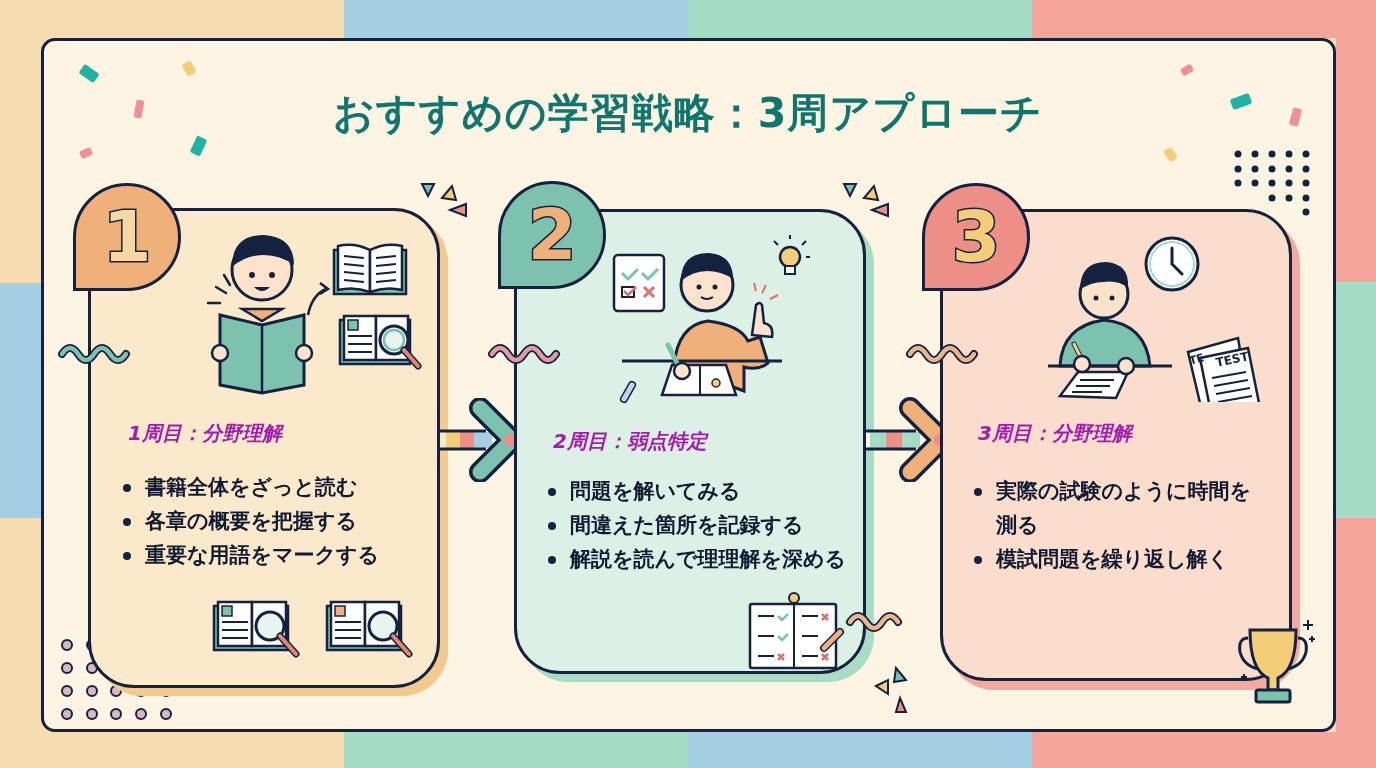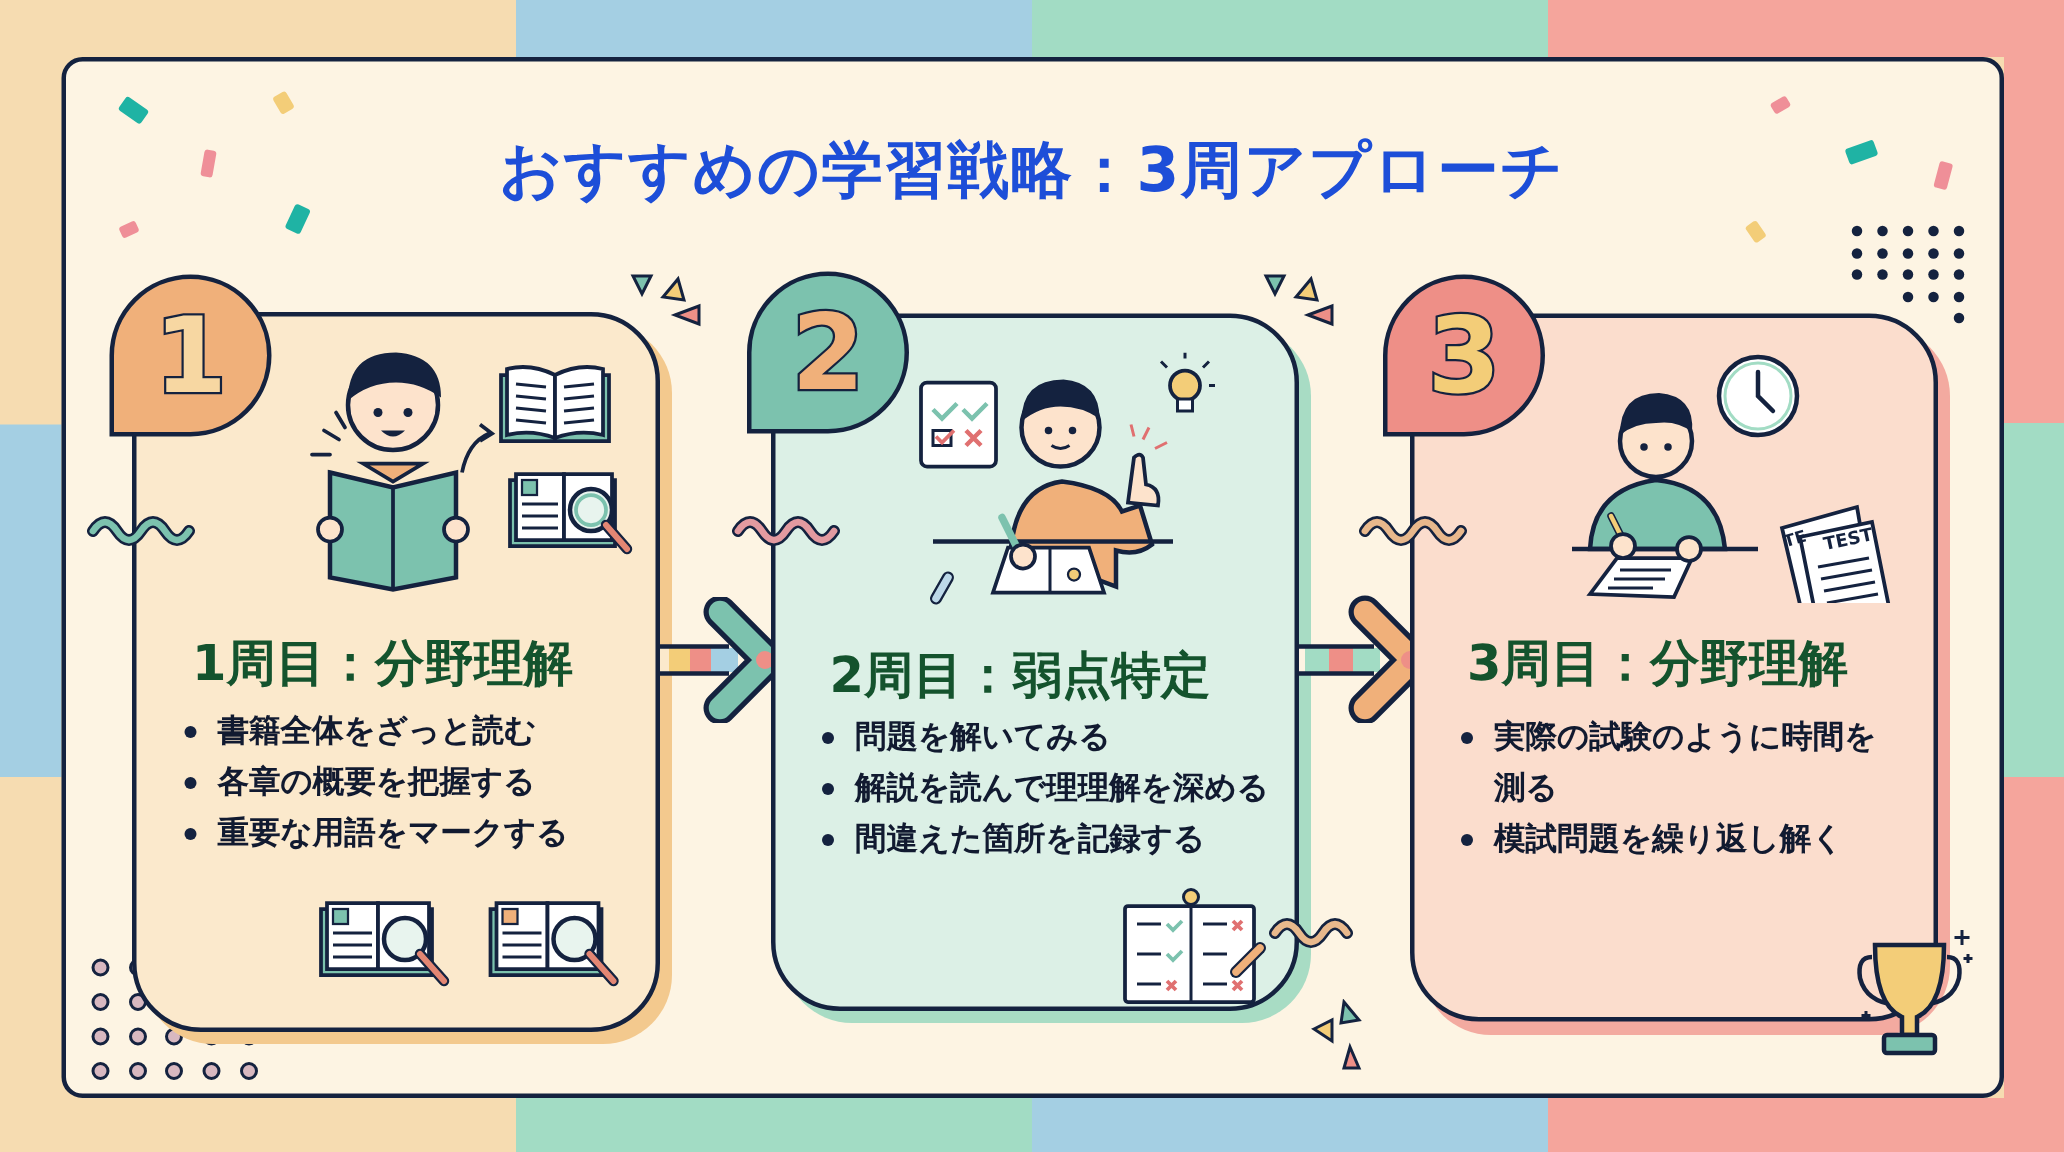--- a/index.html
+++ b/index.html
@@ -11,37 +11,37 @@
     color: #14254a;
   }
   
   .band { position: absolute; }
   .frame {
     position: absolute; left: 41px; top: 38px; width: 1295px; height: 694px;
     background: #fdf4e3; border: 3px solid #14223f; border-radius: 14px;
   }
   .title {
     position: absolute; left: 0; right: 0; top: 86px; text-align: center;
-    font-size: 41px; font-weight: 900; color: #1d4ed8; letter-spacing: 1px;
+    font-size: 41px; font-weight: 900; color: #0f766e; letter-spacing: 1px;
   }
   .card {
     position: absolute; border: 3px solid #14223f; border-radius: 0 46px 46px 46px;
   }
   .card-shadow { position: absolute; border-radius: 0 46px 46px 46px; }
   .badge {
     position: absolute; width: 108px; height: 108px;
     border: 3px solid #14223f; border-radius: 54px 54px 54px 0;
     display: flex; align-items: center; justify-content: center;
   }
   .badge-num {
     font-size: 70px; font-weight: 900; font-family: "DejaVu Sans", sans-serif;
     -webkit-text-stroke: 3px #14223f; paint-order: stroke fill;
   }
   .heading {
-    position: absolute; font-size: 33px; font-weight: 900; color: #14532d; white-space: nowrap;
+    position: absolute; font-size: 20px; font-weight: 900; color: #a21caf; white-space: nowrap; font-style: italic;
   }
   .bullets { position: absolute; list-style: none; font-size: 21px; font-weight: 700; color: #111a30; line-height: 34px; }
   .bullets li { position: relative; padding-left: 24px; }
   .bullets li::before {
     content: ""; position: absolute; left: 2px; top: 14px; width: 8px; height: 8px; border-radius: 50%; background: #14223f;
   }
   .arrow { position: absolute; }
   .ill { position: absolute; }
   .confetti { position: absolute; border-radius: 2px; }
 </style>
@@ -282,22 +282,22 @@
   <circle cx="104" cy="148" r="4" fill="#f3cd78" stroke="#14223f" stroke-width="1.5"></circle>
   <path d="M56 110 l14 28" stroke="#7cc2ae" stroke-width="5" stroke-linecap="round"></path>
   <circle cx="70" cy="136" r="8" fill="#fde3cc" stroke="#14223f" stroke-width="2.5"></circle>
   <path d="M20 150 l-8 14" stroke="#14223f" stroke-width="8" stroke-linecap="round"></path>
   <path d="M20 150 l-8 14" stroke="#bcd8e8" stroke-width="5" stroke-linecap="round"></path>
 </svg>
 
 <div class="heading" style="left:553px;top:428px;">2周目：弱点特定</div>
 <ul class="bullets" style="left:546px;top:474px;width:300px;">
   <li>問題を解いてみる</li>
+  <li>間違えた箇所を記録する</li>
   <li>解説を読んで理理解を深める</li>
-  <li>間違えた箇所を記録する</li>
 </ul>
 
 <svg class="ill" style="left:744px;top:592px;" width="160" height="84">
   <rect x="6" y="12" width="86" height="64" rx="2" fill="#fff" stroke="#14223f" stroke-width="2.5"></rect>
   <line x1="50" y1="12" x2="50" y2="76" stroke="#14223f" stroke-width="2"></line>
   <circle cx="50" cy="6" r="5" fill="#f3cd78" stroke="#14223f" stroke-width="2"></circle>
   <g stroke="#14223f" stroke-width="2">
       <line x1="14" y1="24" x2="30" y2="24"></line>
       <line x1="14" y1="44" x2="30" y2="44"></line>
       <line x1="14" y1="64" x2="30" y2="64"></line>

